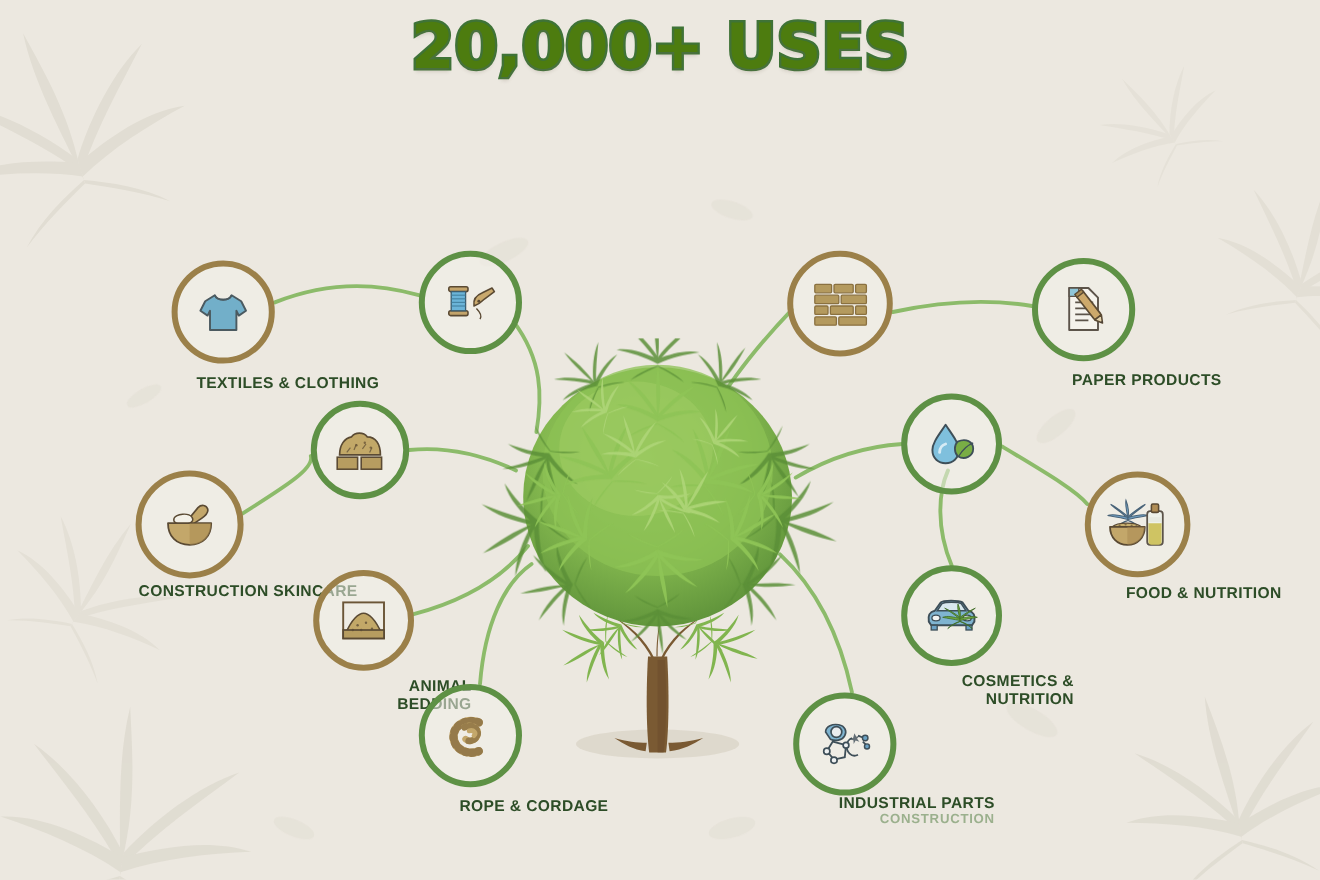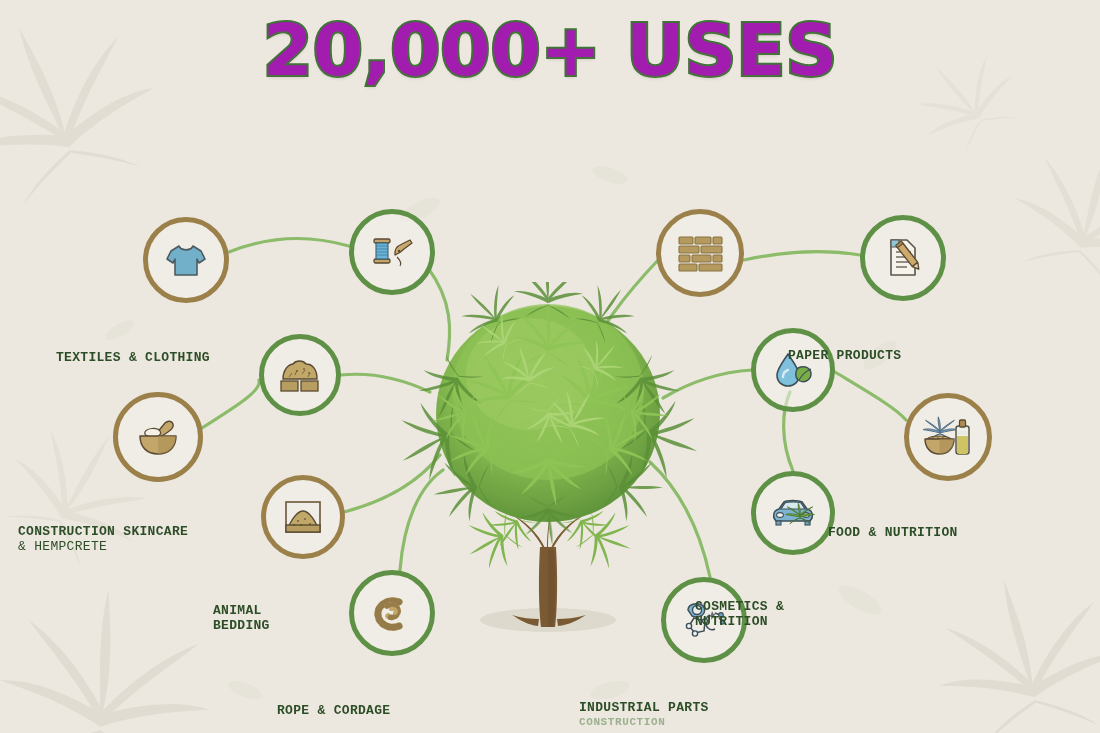--- a/index.html
+++ b/index.html
@@ -14,22 +14,22 @@
   #bg-watermark{position:absolute;inset:0;z-index:0;}
 
   
   #title-block{position:absolute;top:12px;left:0;width:1100px;text-align:center;z-index:6;}
   #title-main{
     font-size:66px;font-weight:bold;letter-spacing:.5px;color:#3a6b33;
     line-height:.98;margin:0;text-shadow:0 2px 2px rgba(120,110,90,.18);
     font-family:"DejaVu Sans", sans-serif;
   }
   #title-sub{
-    font-size:72px;font-weight:bold;letter-spacing:0px;line-height:1.0;margin:2px 0 0 0;
-    color:#a21caf;-webkit-text-stroke:4px #3f7337;
+    font-size:52px;font-weight:bold;letter-spacing:0px;line-height:1.0;margin:2px 0 0 0;
+    color:#4d7c0f;-webkit-text-stroke:4px #3f7337;
     paint-order:stroke fill;
     font-family:"DejaVu Sans", sans-serif;
     text-shadow:0 3px 3px rgba(120,110,90,.2);
     text-align:center;
   }
 
   
   #connectors{position:absolute;inset:0;z-index:1;}
 
   
@@ -38,24 +38,23 @@
   
   .node{position:absolute;z-index:4;}
   .ring{
     position:absolute;border-radius:50%;
     box-sizing:border-box;background:rgba(243,240,233,.55);
     display:flex;align-items:center;justify-content:center;
   }
   .ring.green{border:5px solid #5e9145;}
   .ring.tan{border:5px solid #9b8049;}
   .node-label{
-    position:absolute;text-align:left;color:#2d4d27;
+    position:absolute;text-align:right;color:#2d4d27;
     font-weight:bold;letter-spacing:.3px;line-height:1.15;
-    font-family:Liberation Mono, monospace;
-    margin-top:39px;
+    font-family:Liberation Sans, sans-serif;
   }
   .node-sub{display:block;font-weight:normal;color:#2d4d27;}
   .node-sub.faded{color:#9bb08d;font-weight:bold;letter-spacing:.6px;}
   .blur-start{filter:blur(0.4px);}
 </style>
 </head>
 <body>
 
 <div id="stage">
 
@@ -242,21 +241,20 @@
     <div class="ring tan" style="width:90px;height:90px;">
       <svg width="54" height="50" viewBox="0 0 54 50">
         <path d="M34,11 C37,8 41,9 42,12 C43,15 40,18 37,20 L28,26 L25,22 Z" fill="#c3a76a" stroke="#5a4a33" stroke-width="1.4" stroke-linejoin="round"></path>
         <path d="M14,20 C16,16 26,15 29,19 C31,22 28,25 22,25 C16,25 13,23 14,20 Z" fill="#f3f1e8" stroke="#5a4a33" stroke-width="1.2"></path>
         <path d="M9,24 L45,24 C45,35 38,42 27,42 C16,42 9,35 9,24 Z" fill="#c3a76a" stroke="#5a4a33" stroke-width="1.5" stroke-linejoin="round"></path>
         <path d="M27,24 C27,33 27,38 27,42 C38,42 45,35 45,24 Z" fill="#ab8e53" opacity=".6"></path>
       </svg>
     </div>
     <div class="node-label blur-start" style="left:-95px;top:94px;width:280px;font-size:13px;">
       <span>CONSTRUCTION SKINCARE</span>
-      <span class="node-sub">&amp; HEMPCRETE</span>
     </div>
   </div>
 
   <div class="node" style="left:261px;top:475px;">
     <div class="ring tan" style="width:84px;height:84px;">
       <svg width="48" height="46" viewBox="0 0 48 46">
         <rect x="7" y="8" width="34" height="30" fill="none" stroke="#6b5637" stroke-width="1.6"></rect>
         <path d="M9,34 C14,22 20,17 24,17 C28,17 34,22 39,34 Z" fill="#c2a868" stroke="#5a4a33" stroke-width="1.3"></path>
         <rect x="7" y="31" width="34" height="7" fill="#b79d60" stroke="#5a4a33" stroke-width="1.4"></rect>
         <g fill="#5a4a33" opacity=".75">

